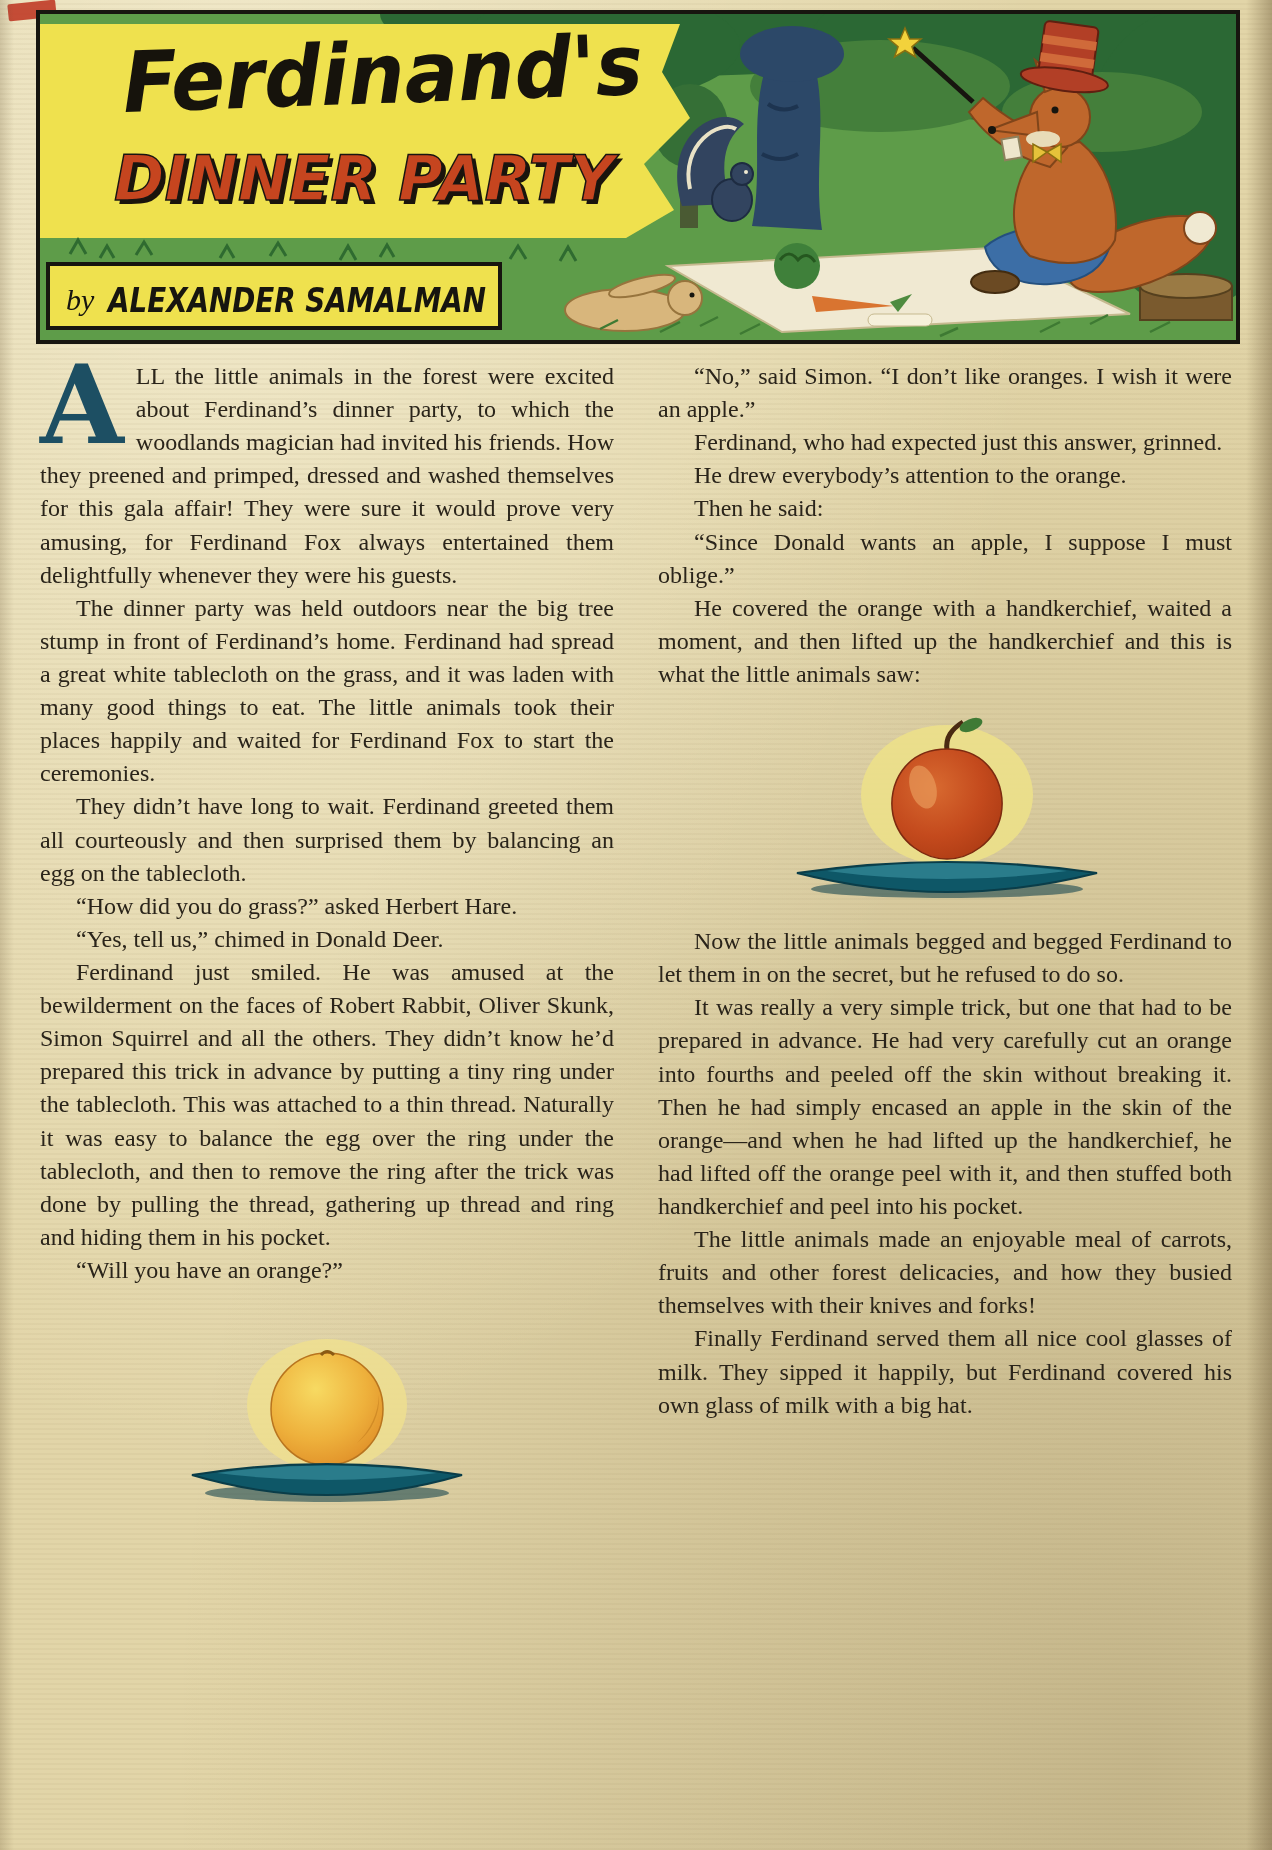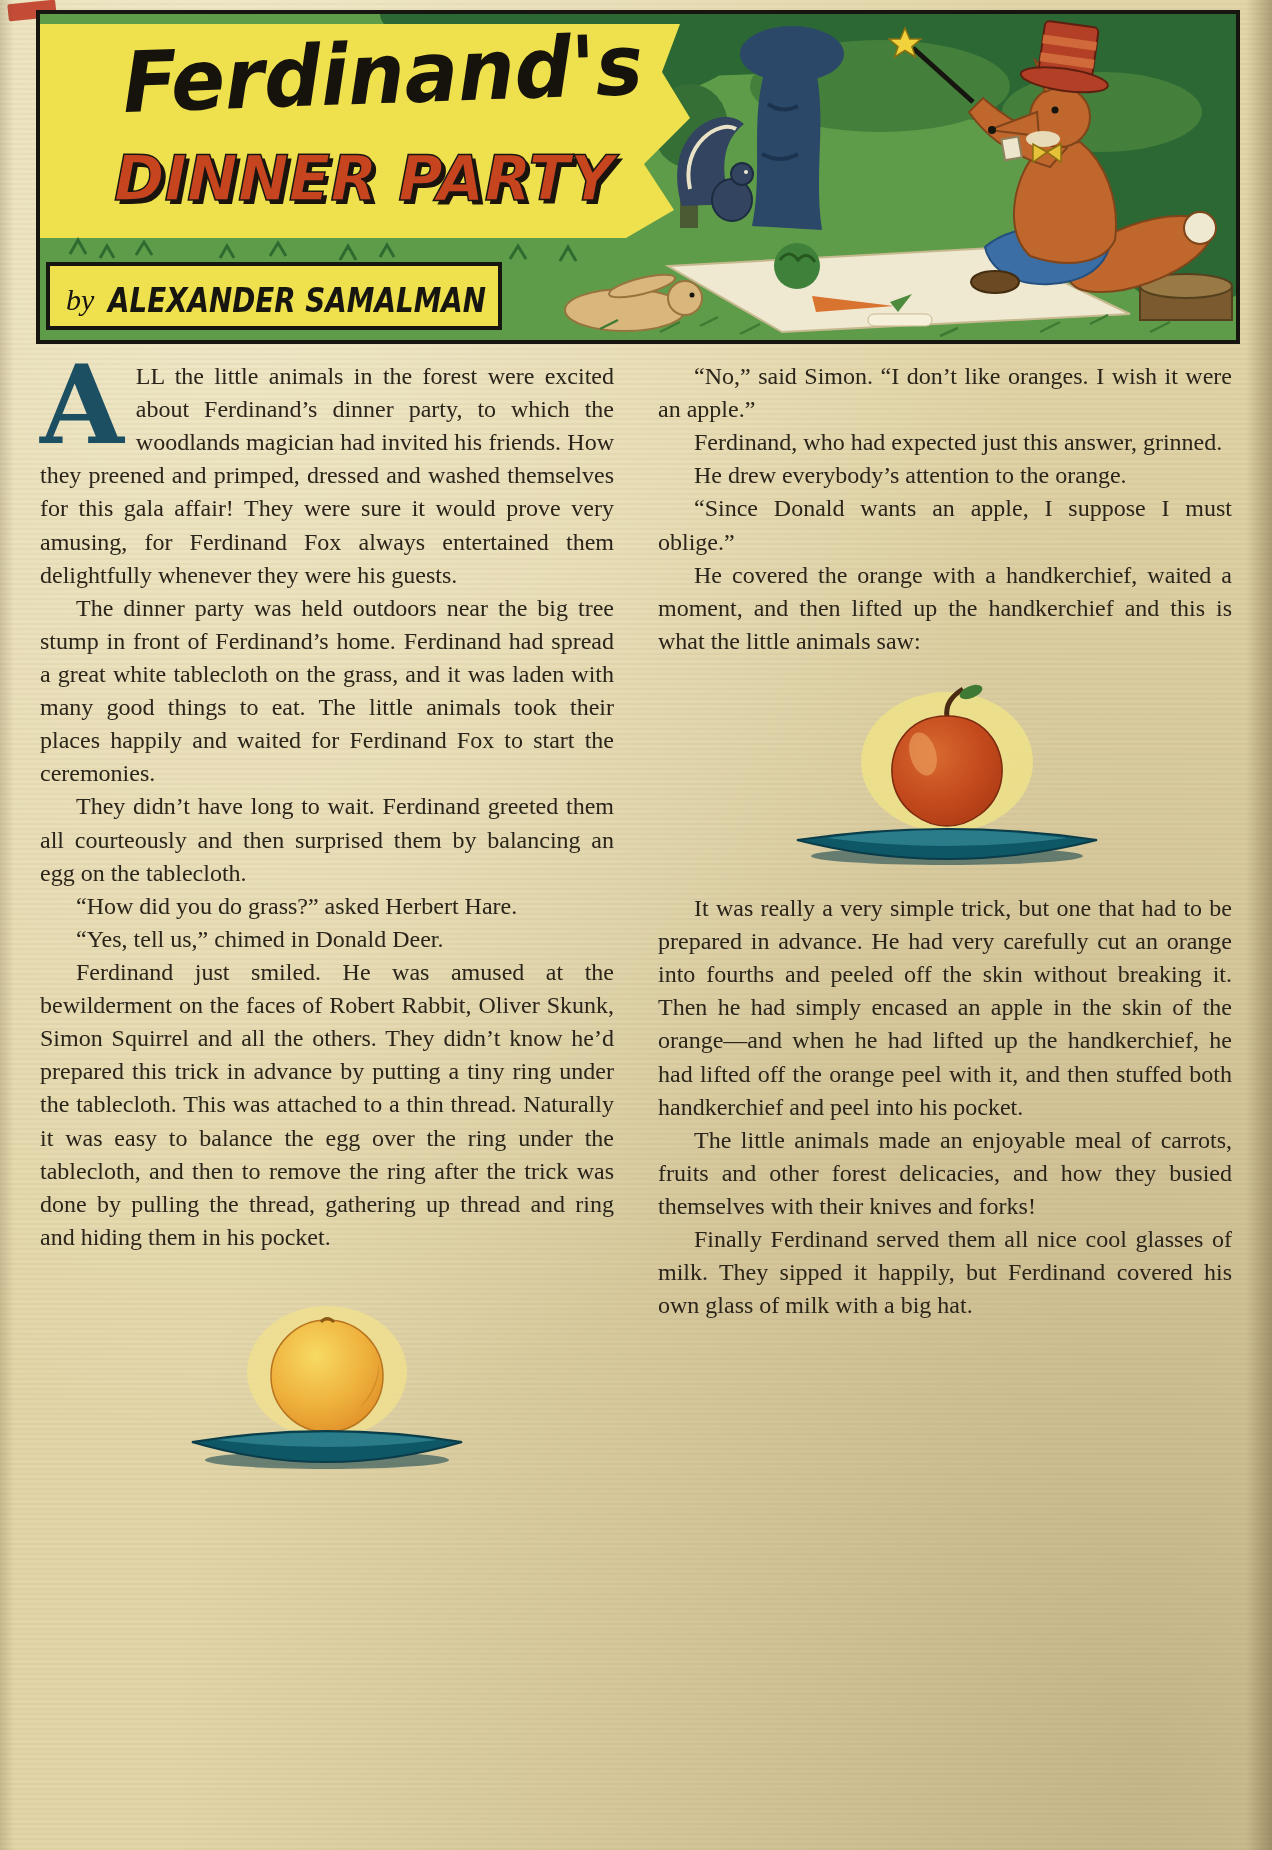--- a/index.html
+++ b/index.html
@@ -164,20 +164,21 @@
 
 <div class="story">
 
   <div class="column">
     <p class="lead"><span class="dropcap">A</span><span>LL the little animals in the forest were excited about Ferdinand’s dinner party, to which the woodlands magician had invited his friends.  How they preened and primped, dressed and washed themselves for this gala affair!  They were sure it would prove very amusing, for Ferdinand Fox always entertained them delightfully whenever they were his guests.</span></p>
     <p>The dinner party was held outdoors near the big tree stump in front of Ferdinand’s home.  Ferdinand had spread a great white tablecloth on the grass, and it was laden with many good things to eat.  The little animals took their places happily and waited for Ferdinand Fox to start the ceremonies.</p>
     <p>They didn’t have long to wait.  Ferdinand greeted them all courteously and then surprised them by balancing an egg on the tablecloth.</p>
     <p>“How did you do grass?” asked Herbert Hare.</p>
     <p>“Yes, tell us,” chimed in Donald Deer.</p>
     <p>Ferdinand just smiled.  He was amused at the bewilderment on the faces of Robert Rabbit, Oliver Skunk, Simon Squirrel and all the others.  They didn’t know he’d prepared this trick in advance by putting a tiny ring under the tablecloth.  This was attached to a thin thread.  Naturally it was easy to balance the egg over the ring under the tablecloth, and then to remove the ring after the trick was done by pulling the thread, gathering up thread and ring and hiding them in his pocket.</p>
+    <p>“Will you have an orange?”</p>
 
     <div class="illus orange-illus">
       <svg viewBox="0 0 330 200" width="330" height="200">
         <defs>
           <radialGradient id="gradOrange" cx="40%" cy="32%" r="75%">
             <stop offset="0%" stop-color="#f7da62"></stop>
             <stop offset="60%" stop-color="#eeb13c"></stop>
             <stop offset="100%" stop-color="#e08f28"></stop>
           </radialGradient>
         </defs>
@@ -189,20 +190,21 @@
         <path d="M30 158 Q165 136 300 158 Q165 198 30 158 Z" fill="#0e5767" stroke="#0a3d49" stroke-width="2"></path>
         <path d="M55 156 Q165 141 275 156 Q165 170 55 156 Z" fill="#2f8292" opacity="0.85"></path>
       </svg>
     </div>
   </div>
 
   <div class="column">
     <p>“No,” said Simon.  “I don’t like oranges. I wish it were an apple.”</p>
     <p>Ferdinand, who had expected just this answer, grinned.</p>
     <p>He drew everybody’s attention to the orange.</p>
+    <p>Then he said:</p>
     <p>“Since Donald wants an apple, I suppose I must oblige.”</p>
     <p>He covered the orange with a handkerchief, waited a moment, and then lifted up the handkerchief and this is what the little animals saw:</p>
 
     <div class="illus apple-illus">
       <svg viewBox="0 0 340 206" width="340" height="206">
         <defs>
           <radialGradient id="gradApple" cx="38%" cy="35%" r="80%">
             <stop offset="0%" stop-color="#d86a30"></stop>
             <stop offset="55%" stop-color="#c44a1d"></stop>
             <stop offset="100%" stop-color="#a83812"></stop>
@@ -212,18 +214,19 @@
         <path d="M172 44 C170 30 177 22 188 15" stroke="#4a2a12" stroke-width="5" fill="none"></path>
         <ellipse cx="196" cy="18" rx="12" ry="6" transform="rotate(-22 196 18)" fill="#3f7a35"></ellipse>
         <path d="M172 42 C130 42 112 78 118 108 C124 136 150 152 172 152 C194 152 220 136 226 108 C232 78 214 42 172 42 Z" fill="url(#gradApple)" stroke="#7c2a10" stroke-width="1.5"></path>
         <ellipse cx="148" cy="80" rx="13" ry="22" transform="rotate(-16 148 80)" fill="#e89a5a" opacity="0.7"></ellipse>
         <ellipse cx="172" cy="182" rx="136" ry="9" fill="#0a3d49" opacity="0.55"></ellipse>
         <path d="M22 166 Q172 144 322 166 Q172 204 22 166 Z" fill="#0e5767" stroke="#0a3d49" stroke-width="2"></path>
         <path d="M52 164 Q172 148 292 164 Q172 180 52 164 Z" fill="#2f8292" opacity="0.85"></path>
       </svg>
     </div>
 
+    <p>Now the little animals begged and begged Ferdinand to let them in on the secret, but he refused to do so.</p>
     <p>It was really a very simple trick, but one that had to be prepared in advance.  He had very carefully cut an orange into fourths and peeled off the skin without breaking it.  Then he had simply encased an apple in the skin of the orange—and when he had lifted up the handkerchief, he had lifted off the orange peel with it, and then stuffed both handkerchief and peel into his pocket.</p>
     <p>The little animals made an enjoyable meal of carrots, fruits and other forest delicacies, and how they busied themselves with their knives and forks!</p>
     <p>Finally Ferdinand served them all nice cool glasses of milk.  They sipped it happily, but Ferdinand covered his own glass of milk with a big hat.</p>
   </div>
 
 </div>
 
 </body></html>

